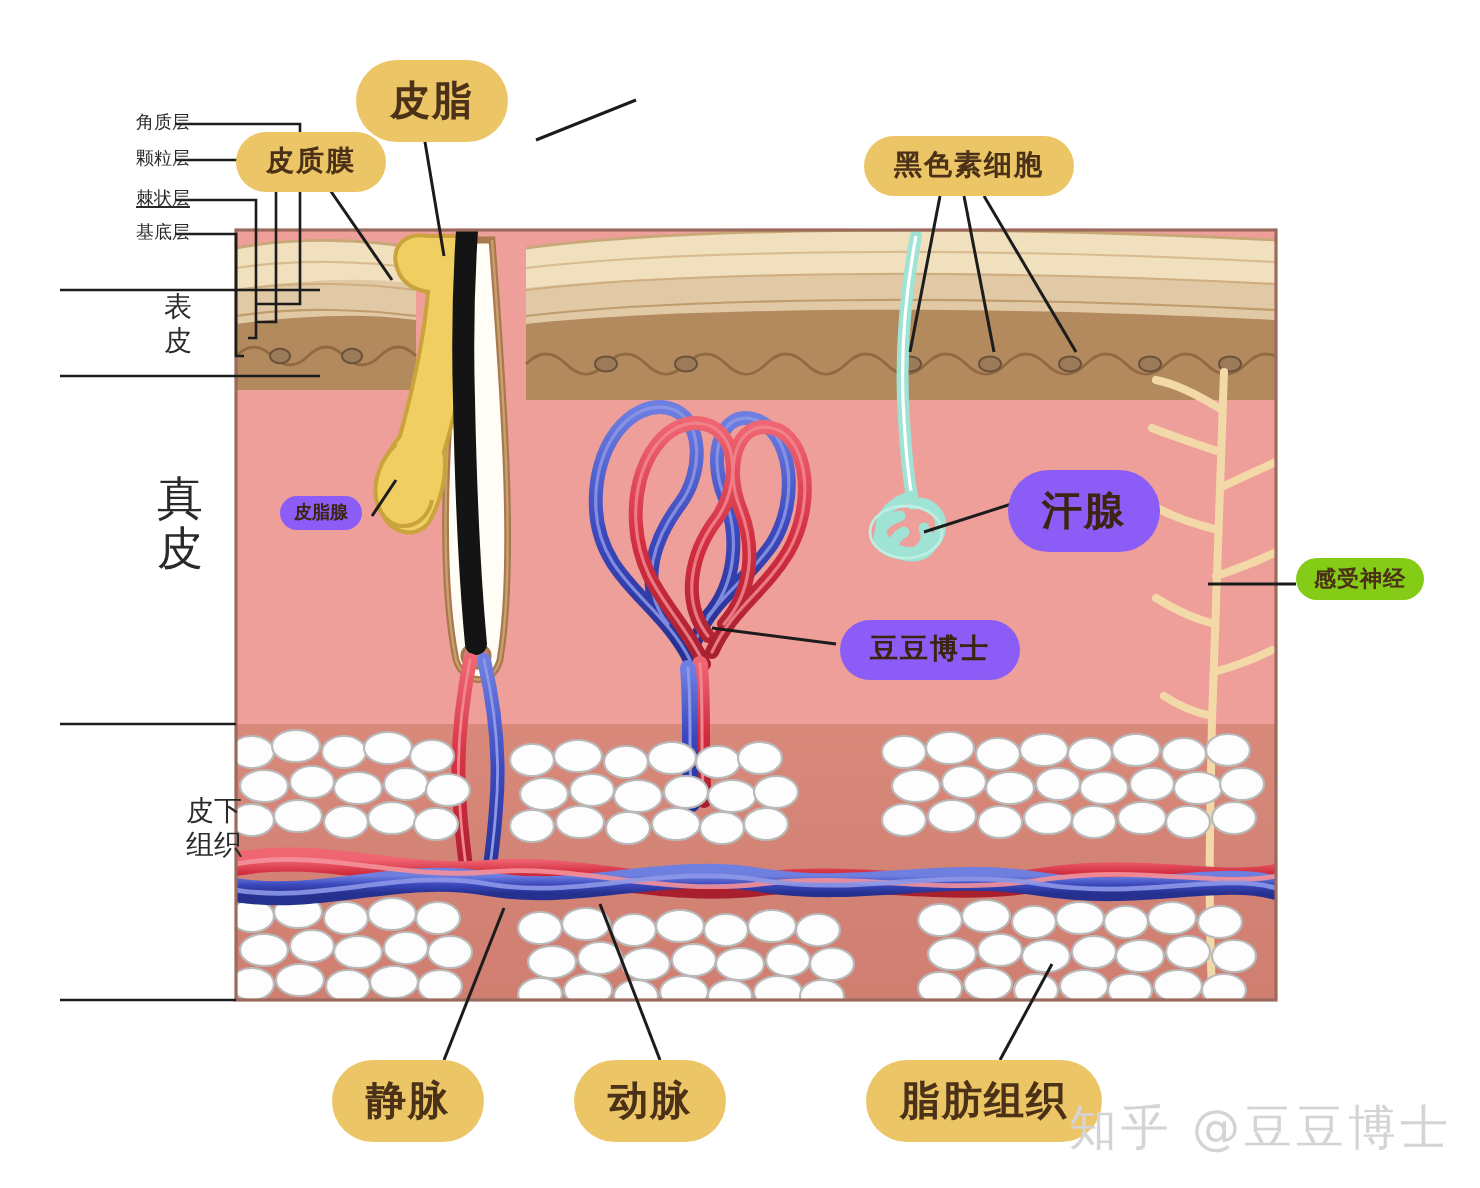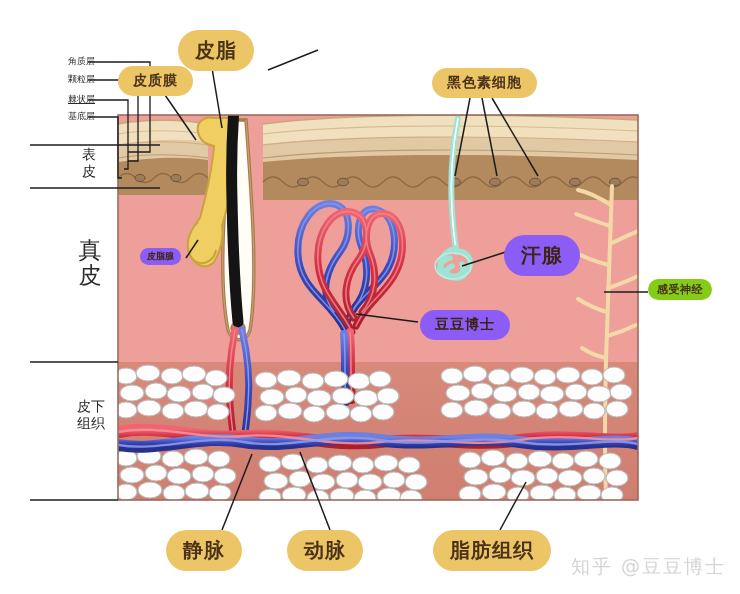--- a/index.html
+++ b/index.html
@@ -38,21 +38,21 @@
     font-family:"DejaVu Sans","Liberation Sans",sans-serif;
     white-space:pre;
     margin-left:24px;
   }
   .layerlabel{font-size:9px;letter-spacing:0px;}
   .bigside{font-size:23px;line-height:25px;text-align:center;}
   .midside{font-size:14px;line-height:17px;text-align:center;}
 
   .watermark{
     position:absolute;right:14px;bottom:14px;
-    color:#d4d4d4;font-size:19px;letter-spacing:2px;
+    color:#d4d4d4;font-size:24px;letter-spacing:2px;
     font-family:"DejaVu Sans","Liberation Sans",sans-serif;
     white-space:nowrap;
     margin-top:48px;
   }
 </style>
 </head>
 <body>
 
 <div id="stage">
 
@@ -394,21 +394,21 @@
 
 <div class="plainlabel layerlabel" style="left:44px;top:55px;">角质层</div>
 <div class="plainlabel layerlabel" style="left:44px;top:73px;">颗粒层</div>
 <div class="plainlabel layerlabel" style="left:44px;top:93px;text-decoration:underline;">棘状层</div>
 <div class="plainlabel layerlabel" style="left:44px;top:110px;">基底层</div>
 
 <div class="plainlabel midside" style="left:44px;top:146px;width:42px;">表
 皮</div>
 <div class="plainlabel bigside" style="left:38px;top:238px;width:56px;">真
 皮</div>
-<div class="plainlabel midside" style="left:42px;top:398px;width:50px;">皮下
+<div class="plainlabel midside" style="left:58px;top:398px;width:50px;">皮下
 组织</div>
 
 <div class="badge yellow big" style="left:178px;top:30px;">皮脂</div>
 <div class="badge yellow mid" style="left:118px;top:66px;">皮质膜</div>
 <div class="badge yellow mid" style="left:432px;top:68px;font-family:Liberation Mono, monospace;">黑色素细胞</div>
 <div class="badge orange big" style="left:504px;top:235px;">汗腺</div>
 <div class="badge orange mid" style="left:420px;top:310px;">豆豆博士</div>
 <div class="badge orange tiny" style="left:140px;top:248px;">皮脂腺</div>
 <div class="badge lite sml" style="left:648px;top:279px;">感受神经</div>
 <div class="badge yellow big" style="left:287px;top:530px;">动脉</div>

